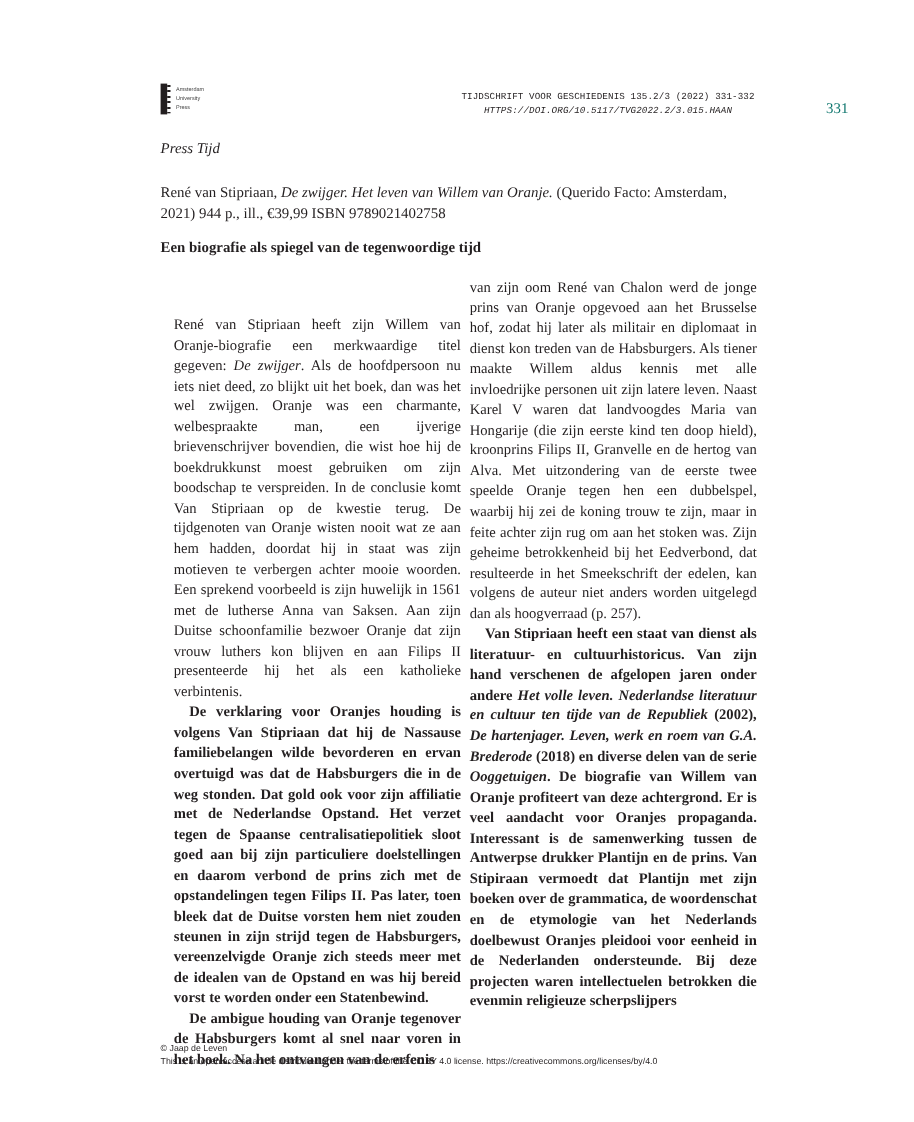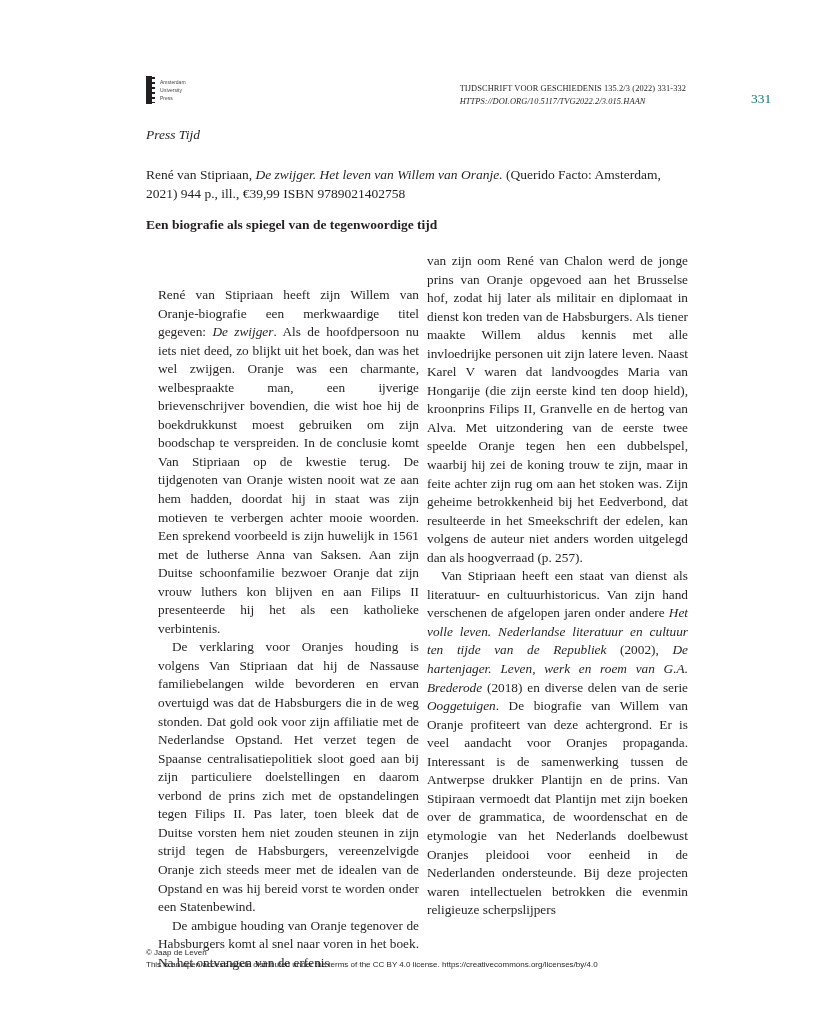--- a/index.html
+++ b/index.html
@@ -2,32 +2,32 @@
 <html><head>
 <meta charset="utf-8">
 <style>
   html, body { margin:0; padding:0; background:#ffffff; }
   body { width:831px; height:1020px; position:relative; overflow:hidden; color:#231f20; font-family:"Liberation Serif", serif; }
   .logo { position:absolute; left:146px; top:76px; width:60px; height:28px; }
   .logo-mark { position:absolute; left:0; top:0; width:6px; height:28px; background:#231f20; }
   .logo-teeth { position:absolute; left:6px; top:1px; width:3px; height:26px;
     background:repeating-linear-gradient(to bottom,#231f20 0 2px,transparent 2px 5px); }
   .logo-text { position:absolute; left:14px; top:2px; font-family:"Liberation Sans", sans-serif; font-size:5px; line-height:8px; color:#444; }
-  .journal { position:absolute; right:145px; top:82px; text-align:left; font-family:Liberation Serif, serif; font-size:8.4px; line-height:13px; color:#231f20; letter-spacing:0.1px; }
+  .journal { position:absolute; right:145px; top:82px; text-align:center; font-family:Liberation Mono, monospace; font-size:8.4px; line-height:13px; color:#231f20; letter-spacing:0.1px; }
   .journal .doi { font-style:italic; }
   .pagenum { position:absolute; left:751px; top:91px; font-family:"Liberation Serif", serif; font-size:13.5px; color:#0f766e; }
   .section { position:absolute; left:146px; top:127px; font-style:italic; font-size:13.5px; }
   .citation { position:absolute; left:146px; top:165px; width:545px; font-size:13.5px; line-height:19px; }
   .citation i { font-style:italic; }
   .heading { position:absolute; left:146px; top:217px; font-weight:bold; font-size:13.5px; }
   .col { position:absolute; top:252px; width:261px; font-size:13.3px; line-height:18.55px; text-align:justify; hyphens:manual; }
   .col.left { left:158px;margin-top:34px; }
   .col.right { left:427px; }
   .col p { margin:0; }
-  .col p.indent { text-indent:14px; }
+  .col p.indent { text-indent:14px;font-weight:bold; }
   .col i { font-style:italic; }
   .footer { position:absolute; left:146px; top:947px; font-family:"Liberation Sans", sans-serif; font-size:8px; line-height:11.5px; color:#231f20; }
 </style>
 </head>
 <body>
 
 <div class="logo">
   <div class="logo-mark"></div>
   <div class="logo-teeth"></div>
   <div class="logo-text">

